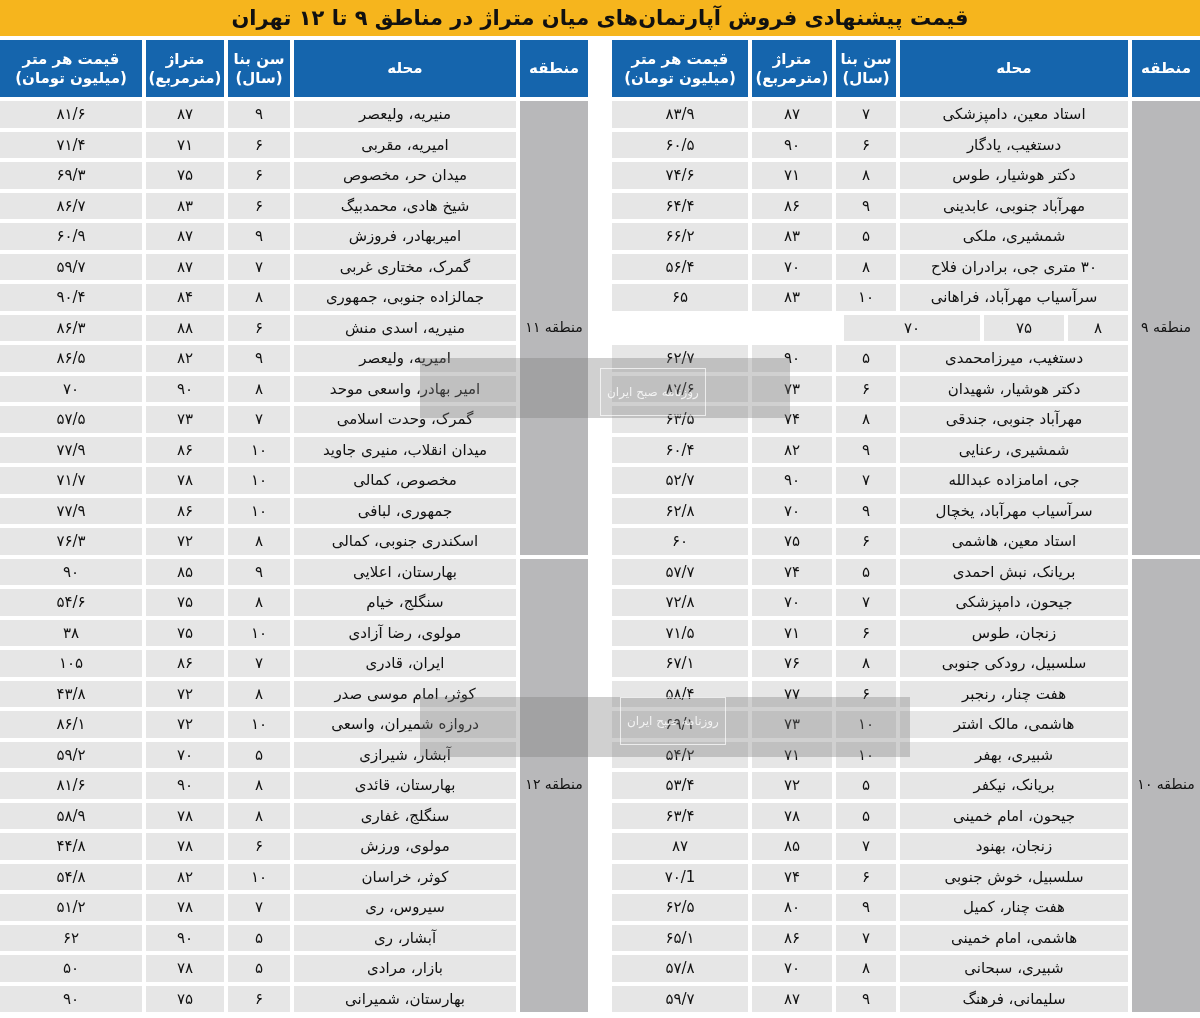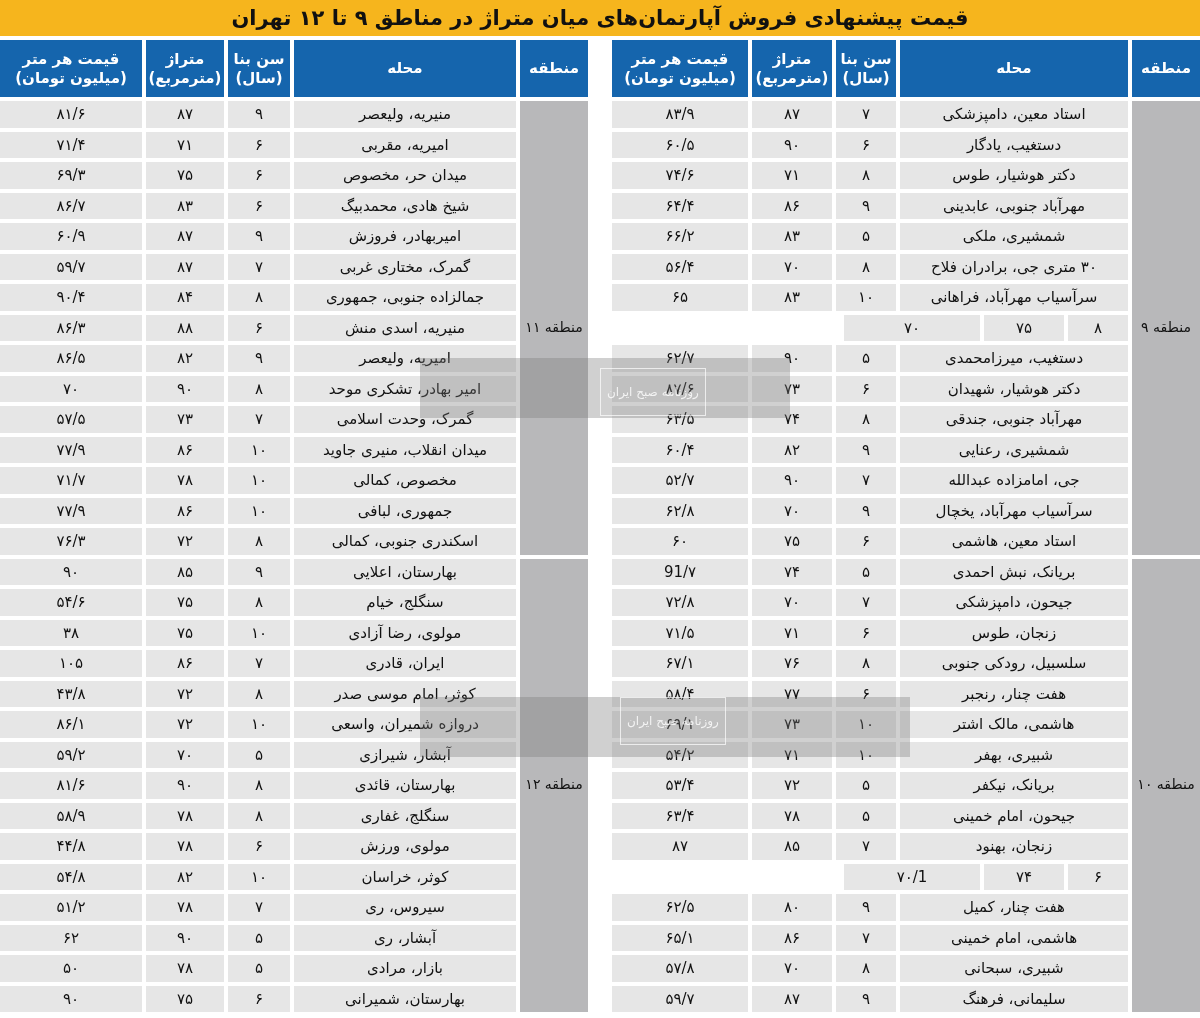--- a/index.html
+++ b/index.html
@@ -145,21 +145,21 @@
           </div>
         </div>
       </div>
       <div class="body">
         <div class="zone c-zone">منطقه ۱۰</div>
         <div class="rows">
           <div class="row">
             <div class="c-name">بریانک، نبش احمدی</div>
             <div class="c-age">۵</div>
             <div class="c-area">۷۴</div>
-            <div class="c-price">91/۷</div>
+            <div class="c-price">۵۷/۷</div>
           </div>
           <div class="row">
             <div class="c-name">جیحون، دامپزشکی</div>
             <div class="c-age">۷</div>
             <div class="c-area">۷۰</div>
             <div class="c-price">۷۲/۸</div>
           </div>
           <div class="row">
             <div class="c-name">زنجان، طوس</div>
             <div class="c-age">۶</div>
@@ -202,20 +202,21 @@
             <div class="c-area">۷۸</div>
             <div class="c-price">۶۳/۴</div>
           </div>
           <div class="row">
             <div class="c-name">زنجان، بهنود</div>
             <div class="c-age">۷</div>
             <div class="c-area">۸۵</div>
             <div class="c-price">۸۷</div>
           </div>
           <div class="row">
+            <div class="c-name">سلسبیل، خوش جنوبی</div>
             <div class="c-age">۶</div>
             <div class="c-area">۷۴</div>
             <div class="c-price">۷۰/1</div>
           </div>
           <div class="row">
             <div class="c-name">هفت چنار، کمیل</div>
             <div class="c-age">۹</div>
             <div class="c-area">۸۰</div>
             <div class="c-price">۶۲/۵</div>
           </div>
@@ -302,21 +303,21 @@
             <div class="c-area">۸۸</div>
             <div class="c-price">۸۶/۳</div>
           </div>
           <div class="row">
             <div class="c-name">امیریه، ولیعصر</div>
             <div class="c-age">۹</div>
             <div class="c-area">۸۲</div>
             <div class="c-price">۸۶/۵</div>
           </div>
           <div class="row">
-            <div class="c-name">امیر بهادر، تشکری موحد</div>
+            <div class="c-name">امیر بهادر، واسعی موحد</div>
             <div class="c-age">۸</div>
             <div class="c-area">۹۰</div>
             <div class="c-price">۷۰</div>
           </div>
           <div class="row">
             <div class="c-name">گمرک، وحدت اسلامی</div>
             <div class="c-age">۷</div>
             <div class="c-area">۷۳</div>
             <div class="c-price">۵۷/۵</div>
           </div>

